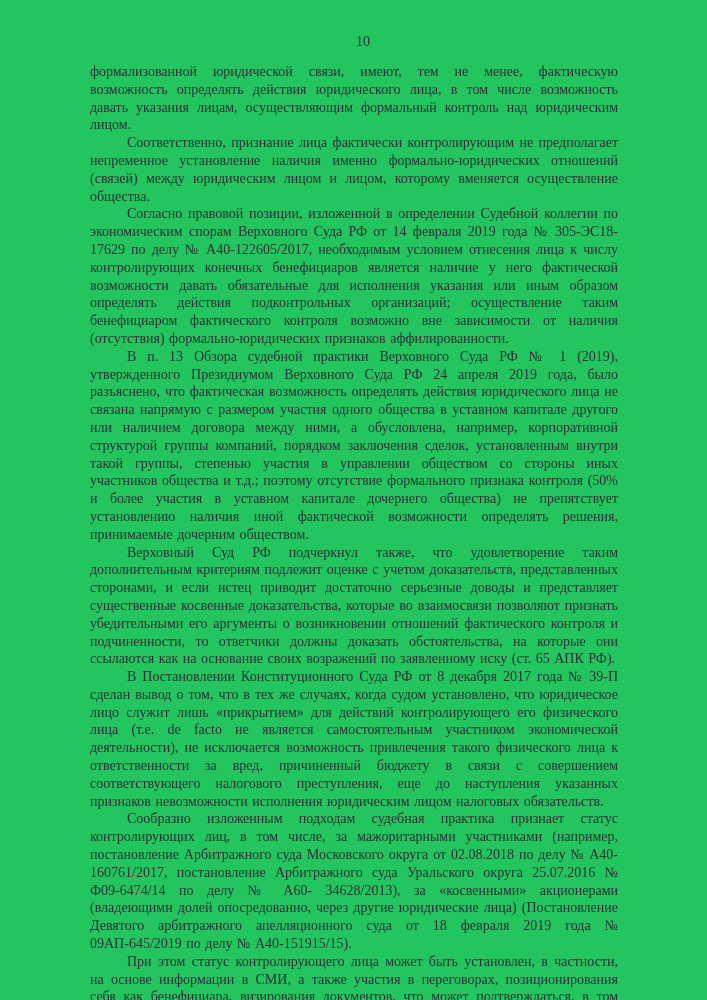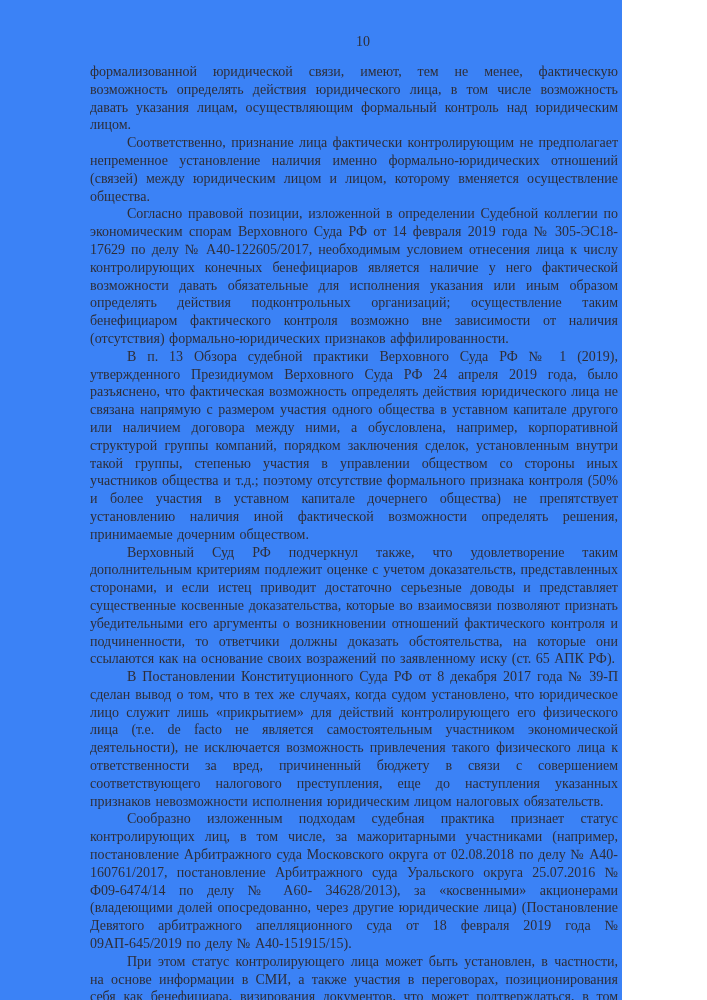--- a/index.html
+++ b/index.html
@@ -2,23 +2,23 @@
 <html><head>
 <meta charset="utf-8">
 <style>
   html, body {
     margin: 0;
     padding: 0;
     background: #ffffff;
   }
   .page {
     position: relative;
-    width: 622px;
+    width: 707px;
     height: 1000px;
-    background: #3b82f6;
+    background: #22c55e;
     overflow: hidden;
     font-family: "Liberation Serif", "DejaVu Serif", serif;
     color: #2e2e38;
   }
   .page-inner {
     position: absolute;
     top: 33px;
     left: 90px;
     width: 528px;
   }

